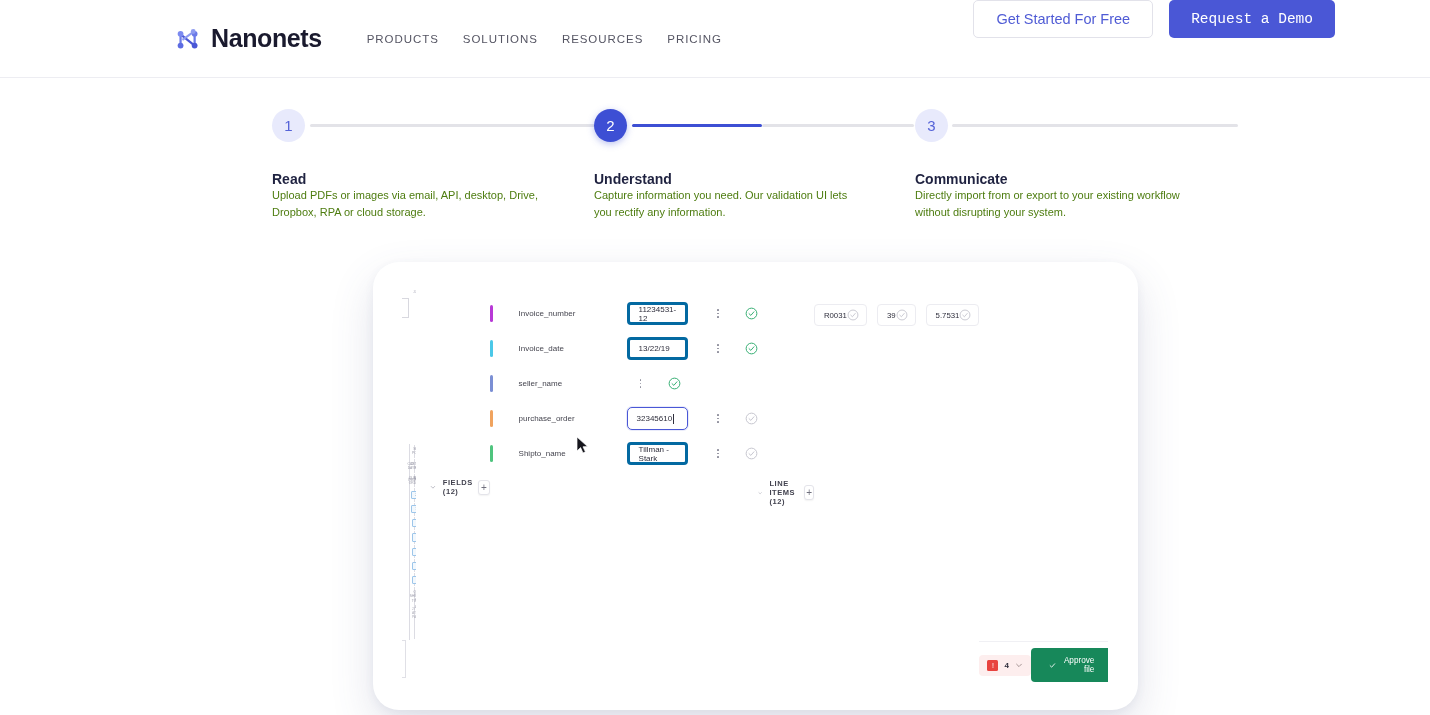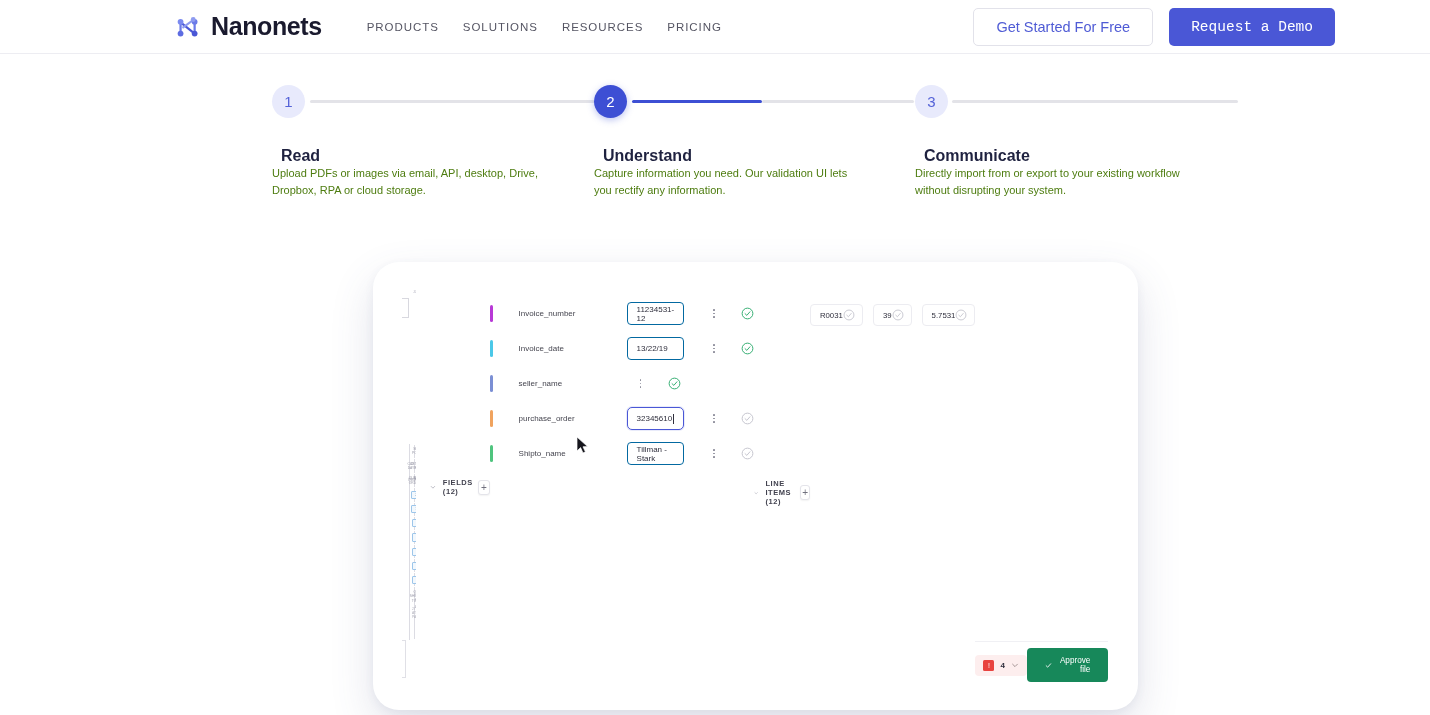--- a/index.html
+++ b/index.html
@@ -5,23 +5,23 @@
   * { box-sizing: border-box; margin: 0; padding: 0; }
   html, body {
     width: 1430px; height: 715px;
     background: #ffffff;
     font-family: "Liberation Sans", sans-serif;
     overflow: hidden;
   }
 
   
   .header {
-    height: 54px; width: 100%;
+    height: 78px; width: 100%;
     border-bottom: 1px solid #ededf2;
-    display: flex; align-items: center;
+    display: flex; 
     position: relative;
   }
   .logo-wrap {
     display: flex; align-items: center; gap: 7px;
     margin-left: 174px;
   }
   .logo-mark { width: 30px; height: 30px; display: block; }
   .logo-text {
     font-size: 25px; font-weight: bold; color: #1a1a2e;
     letter-spacing: -0.4px;
@@ -52,23 +52,22 @@
   .step-2 { left: 594px; width: 300px; }
   .step-3 { left: 915px; width: 300px; }
   .circle {
     width: 33px; height: 33px; border-radius: 50%;
     display: flex; align-items: center; justify-content: center;
     font-size: 15px; position: relative; z-index: 3;
   }
   .circle.inactive { background: #e8eafc; color: #5563d8; }
   .circle.active { background: #3d4fd4; color: #fff; box-shadow: 0 2px 7px rgba(61,79,212,.35); }
   .step-title {
-    font-size: 16px; font-weight: bold; color: #1f2240;
+    font-size: 14px; font-weight: bold; color: #1f2240;
     margin-top: 29px;
-    margin-left: 9px;
   }
   .step-desc {
     font-size: 11px; color: #4d7c0f; line-height: 1.55;
     max-width: 272px;
   }
   .track {
     position: absolute; height: 3px; top: 15px; z-index: 1; border-radius: 2px;
   }
   .track-a { left: 310px; width: 285px; background: #e3e3e8; }
   .track-b { left: 632px; width: 130px; background: #3d4fd4; }
@@ -156,21 +155,21 @@
     box-shadow: 0 1px 1.5px rgba(0,0,0,.05);
   }
   .field-row {
     display: flex; align-items: center; height: 35px; gap: 16px;
   }
   .accent { width: 2.6px; height: 17px; border-radius: 2px; flex: none; }
   .fname {
     font-size: 8px; color: #45454f; width: 102px; padding-left: 10px; flex: none;
   }
   .fval {
-    flex: 1; height: 23px; border: 1px solid #0369a1; border-radius: 4px;
+    flex: 1; height: 23px; border: 3px solid #0369a1; border-radius: 4px;
     background: #fff; display: flex; align-items: center; padding: 0 9px;
     font-size: 8px; color: #2e2e3c;
   }
   .fval.focused {
     border: 1.6px solid #4a57d6; border-radius: 5px;
     box-shadow: 0 0 0 1px rgba(74,87,214,.12);
   }
   .caret {
     display: inline-block; width: 1px; height: 10px; background: #2e2e3c;
     margin-left: 1px;

